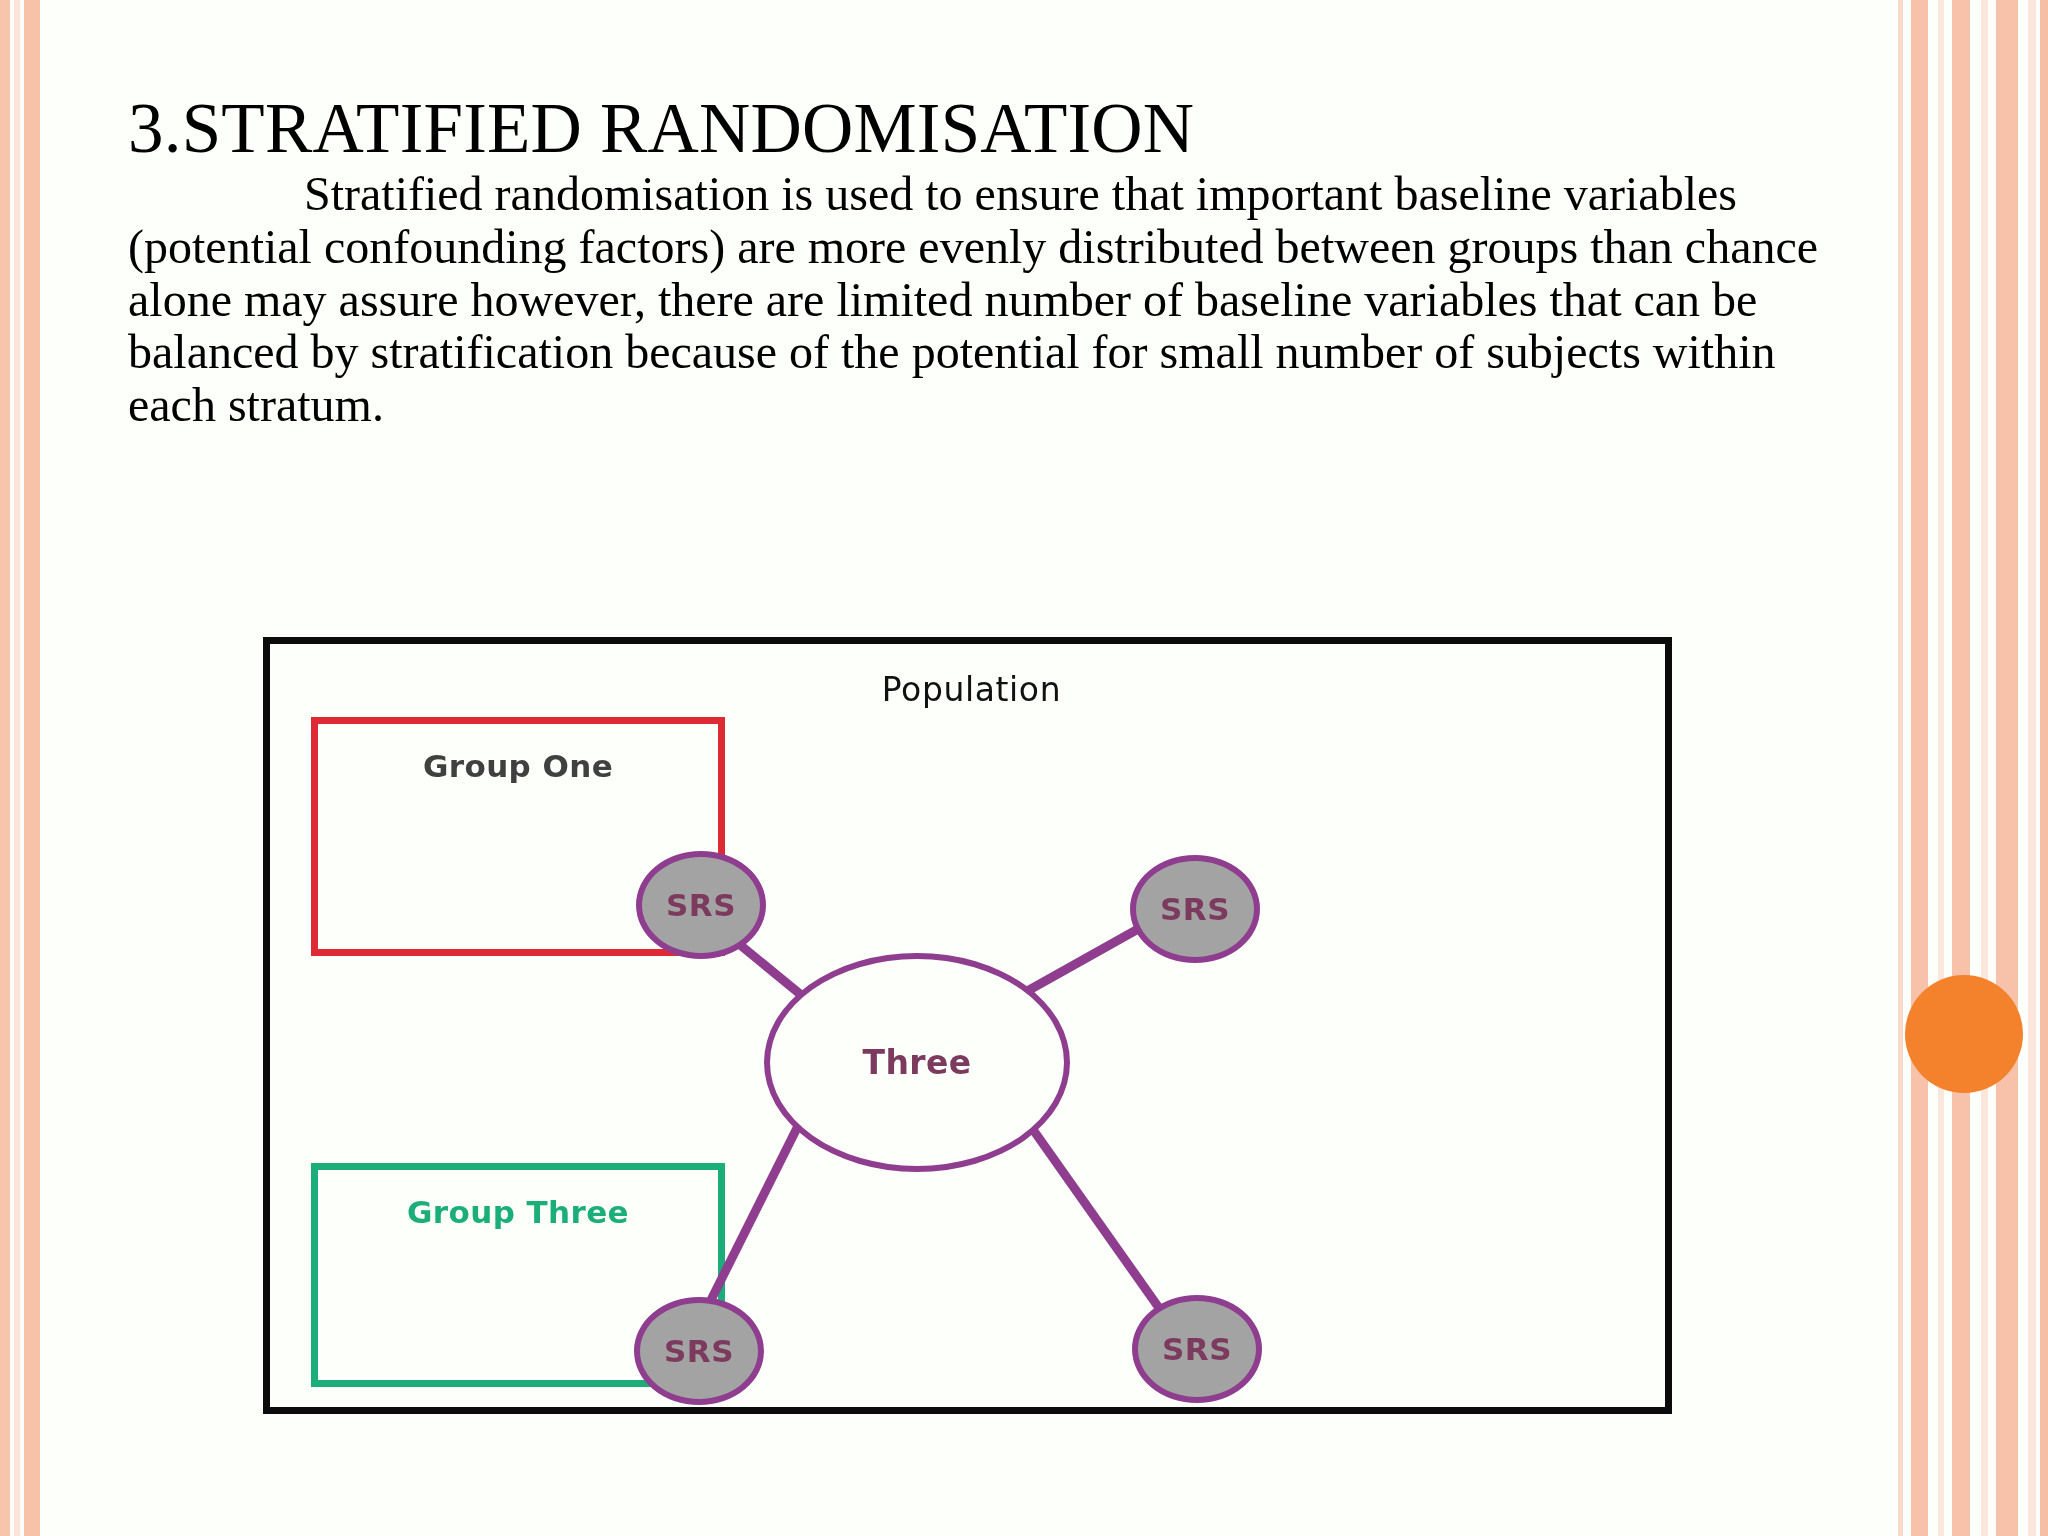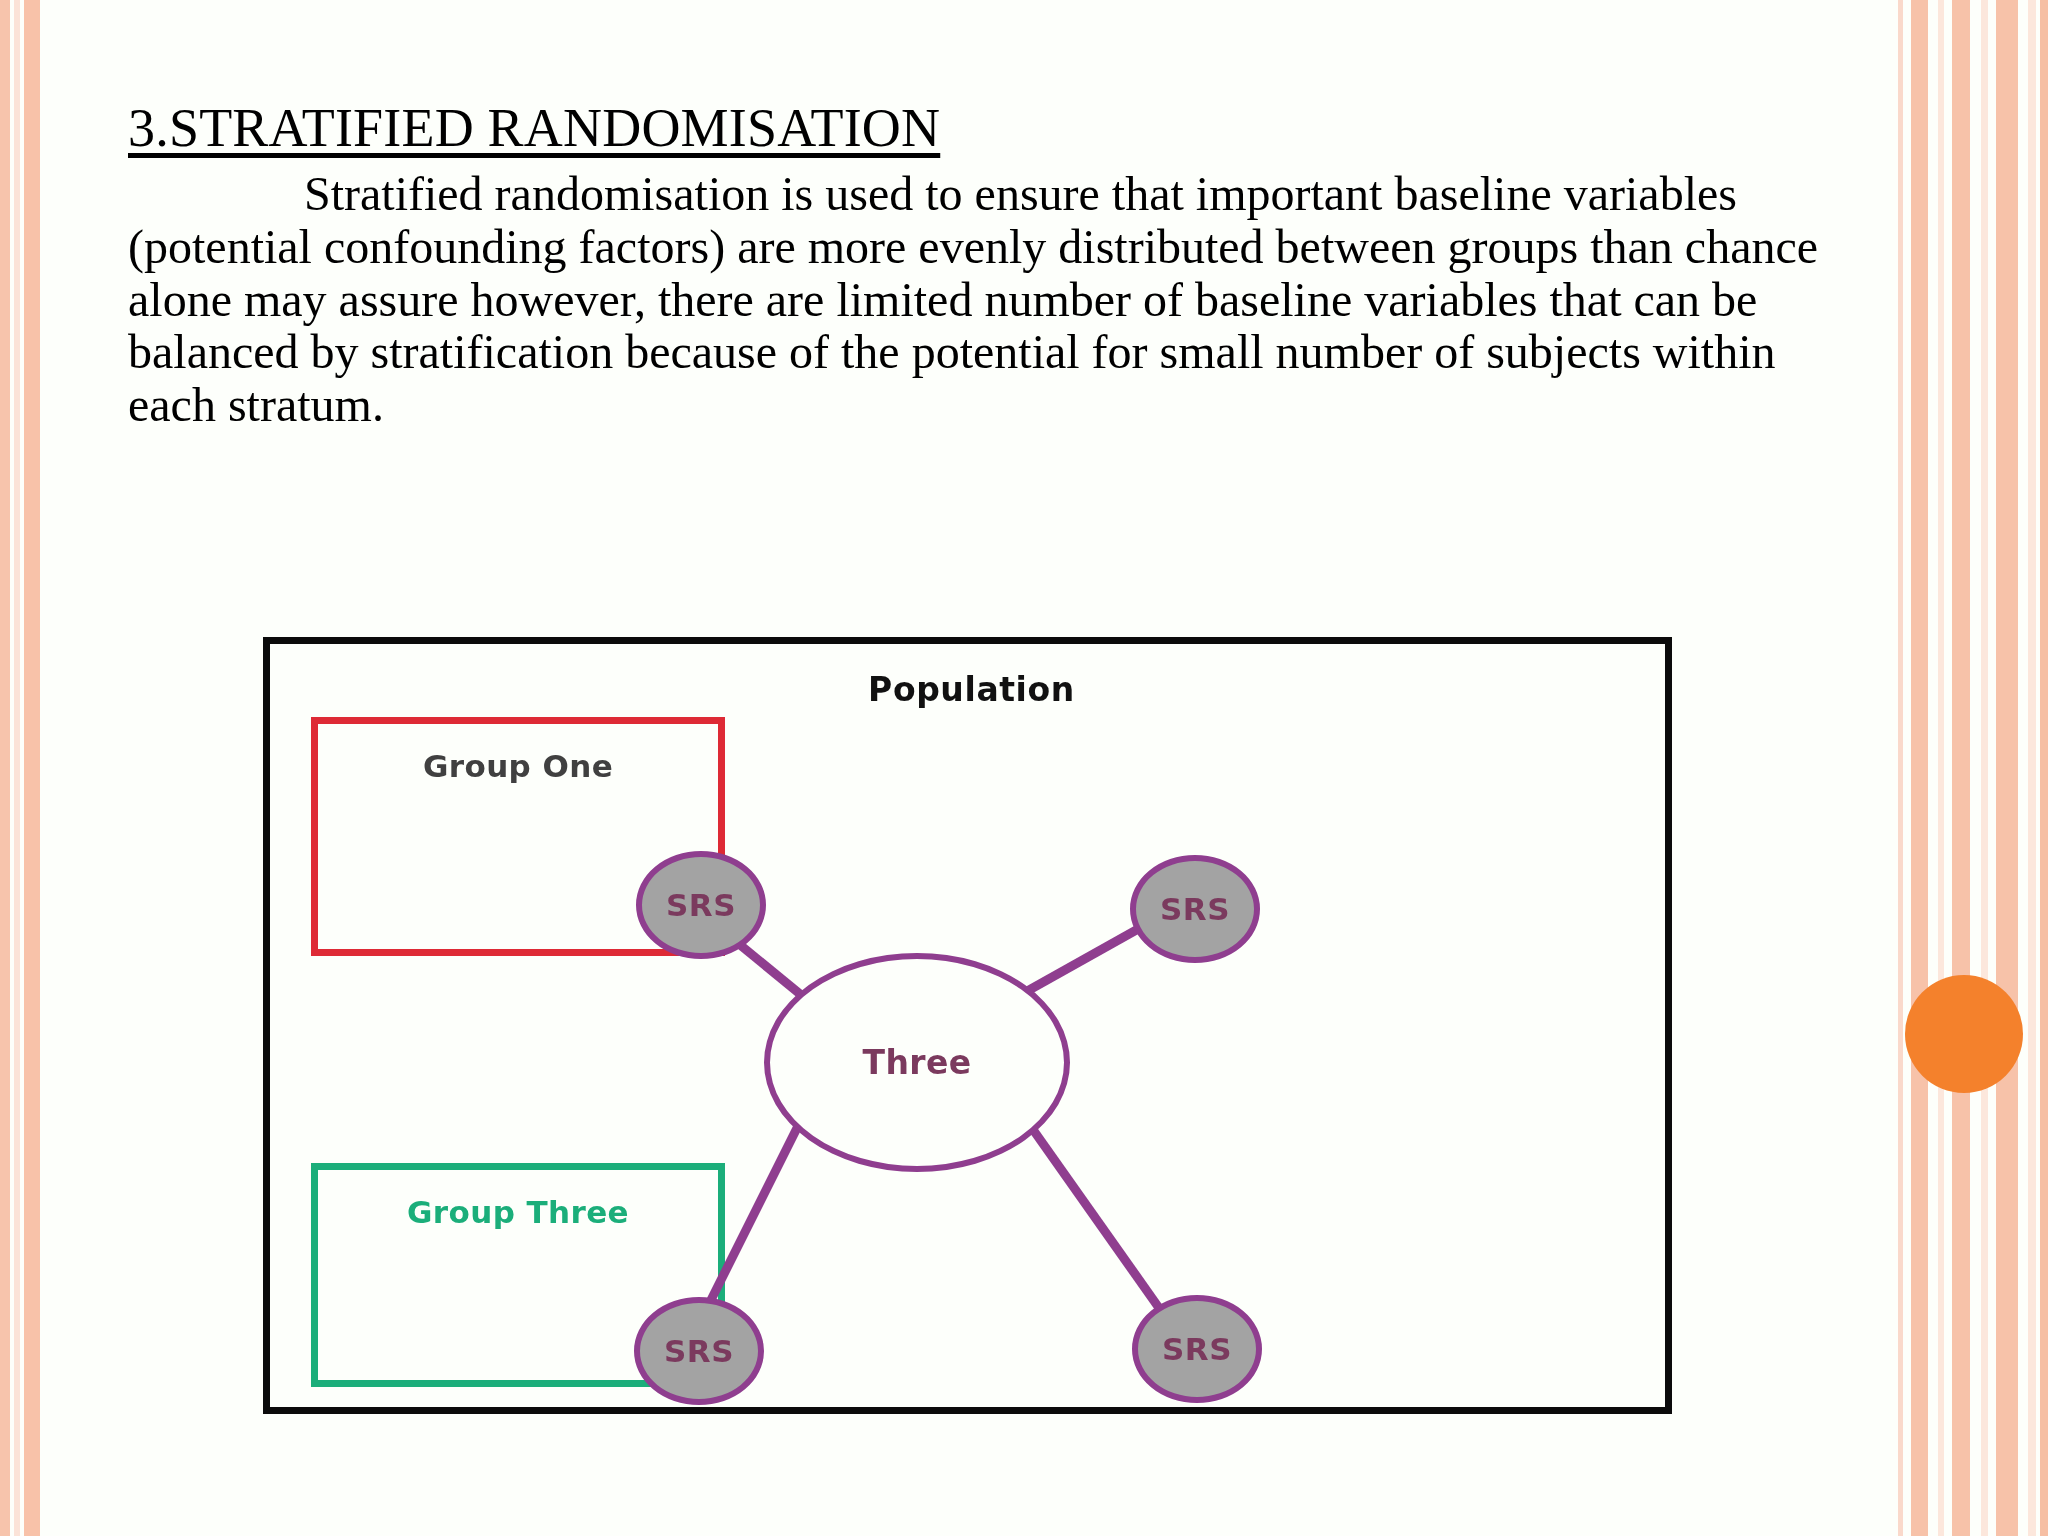--- a/index.html
+++ b/index.html
@@ -26,39 +26,39 @@
 
   
   .orange-dot{
     position:absolute;left:1905px;top:975px;width:118px;height:118px;
     border-radius:50%;background:#F4812C;
   }
 
   
   .slide-title{
     position:absolute;left:128px;top:88px;
-    font-size:54px;font-weight:400;color:#000;
-    text-decoration:underline;text-underline-offset:7px;
-    letter-spacing:.2px;white-space:nowrap;margin-top:9px;
+    font-size:71px;font-weight:400;color:#000;
+    text-underline-offset:7px;
+    letter-spacing:.2px;white-space:nowrap;
   }
   .body-text{
     position:absolute;left:128px;top:168px;width:1745px;
     font-size:48px;line-height:1.1;color:#000;
     text-align:left;text-indent:176px;
   }
 
   
   .diagram{
     position:absolute;left:263px;top:637px;width:1395px;height:763px;
     border:7px solid #0B0B0B;background:#FDFFFB;
     font-family:"DejaVu Sans","Liberation Sans",sans-serif;
   }
   .pop-label{
     position:absolute;left:0;right:0;top:26px;text-align:center;
-    font-size:33px;font-weight:700;color:#111;letter-spacing:.6px;padding-left:8px;
+    font-size:33px;font-weight:400;color:#111;letter-spacing:.6px;padding-left:8px;
   }
   .gbox{position:absolute;border-style:solid;border-width:7px;background:transparent;}
   .gbox-label{
     position:absolute;left:0;right:0;top:24px;text-align:center;
     font-size:31px;font-weight:700;letter-spacing:.4px;
   }
   .g-one   {left:41px; top:73px;  width:400px;height:225px;border-color:#DE2A35;}
   .g-one   .gbox-label{color:#404040;}
   .g-two   {left:921px;top:72px;  width:400px;height:230px;border-color:#F2CA13;}
   .g-two   .gbox-label{color:#E0B810;}

